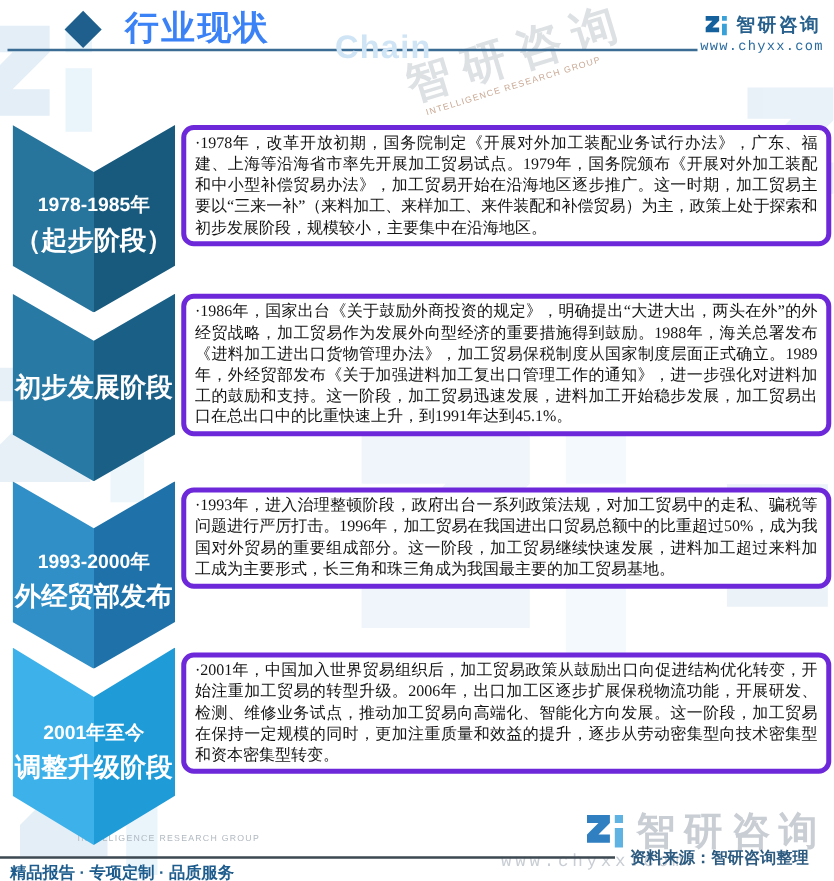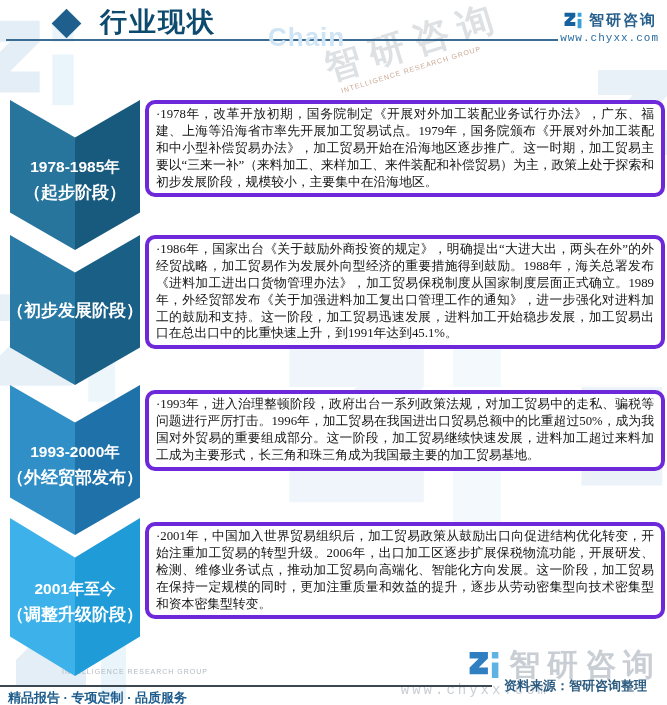--- a/index.html
+++ b/index.html
@@ -18,40 +18,40 @@
   .wm-bigbrand{position:absolute;right:6px;top:644px;z-index:1;display:flex;align-items:center;gap:8px;}
   .wm-bigbrand .t{font-size:31px;font-weight:bold;color:#c9ced4;letter-spacing:7px;white-space:nowrap;}
   .wm-bigsite{position:absolute;right:118px;top:682px;z-index:1;font-size:14px;color:#c9ced4;
         letter-spacing:3px;font-family:"Liberation Mono","DejaVu Sans Mono",monospace;}
 
   
   .header{position:absolute;left:0;top:0;width:667px;height:52px;z-index:3;}
   .diamond{position:absolute;left:56px;top:13px;width:21px;height:21px;background:#1e5f8d;
         transform:rotate(45deg);}
   .section-title{position:absolute;left:100px;top:4px;margin:0;font-size:27px;font-weight:bold;
-        color:#0c4a6e;font-family:"Liberation Serif","DejaVu Serif",serif;letter-spacing:2px;}
+        color:#3b82f6;font-family:"Liberation Serif","DejaVu Serif",serif;letter-spacing:2px;}
   .header-underline{position:absolute;left:6px;top:39px;width:552px;height:2px;background:#3b6d94;}
   .brand{position:absolute;right:10px;top:11px;display:flex;align-items:center;gap:6px;}
   .brand .bname{font-size:15px;font-weight:bold;color:#27608c;letter-spacing:2px;}
   .website{position:absolute;right:8px;top:32px;font-size:11px;color:#2a6ca0;
         font-family:"Liberation Mono","DejaVu Sans Mono",monospace;letter-spacing:1px;}
 
   
   .title-bar{position:absolute;left:28px;top:60px;width:612px;height:34px;background:#d9eaf6;
         border-bottom:2px solid #35729f;display:flex;align-items:center;justify-content:center;z-index:2;}
   .title-bar .t{font-size:17.5px;font-weight:bold;color:#1c5a8a;letter-spacing:1px;
         font-family:"Liberation Serif","DejaVu Serif",serif;}
 
   
   .stage{position:absolute;left:10px;width:649px;z-index:2;}
   .stage-arrow{position:absolute;left:0;width:130px;height:150px;
         clip-path:polygon(0% 0%,50% 25%,100% 0%,100% 75%,50% 100%,0% 75%);
         display:flex;flex-direction:column;align-items:center;justify-content:center;gap:3px;font-weight:bold;}
   .stage-arrow .period{color:#fff;font-size:15.5px;white-space:nowrap;margin-top:10px;}
-  .stage-arrow .phase{color:#fff;font-size:17px;white-space:nowrap;}
+  .stage-arrow .phase{color:#fff;font-size:21px;white-space:nowrap;}
   .stage-box{position:absolute;left:135px;width:498px;background:#fff;border:4px solid #6d28d9;
         border-radius:10px;padding:2px 7px 3px 7px;}
   .stage-box p{margin:0;font-size:12.8px;line-height:1.32;color:#141414;
         font-family:"Liberation Serif","DejaVu Serif",serif;text-align:justify;}
 
   
   .footer-divider{position:absolute;left:0;top:685px;width:492px;height:2px;background:#3c4852;z-index:2;}
   .services{position:absolute;left:8px;top:689px;font-size:13px;font-weight:bold;color:#1d5c8c;z-index:3;}
   .source{position:absolute;right:20px;top:677px;font-size:13px;font-weight:bold;color:#2d5b80;z-index:3;text-align:right;}
 </style>

